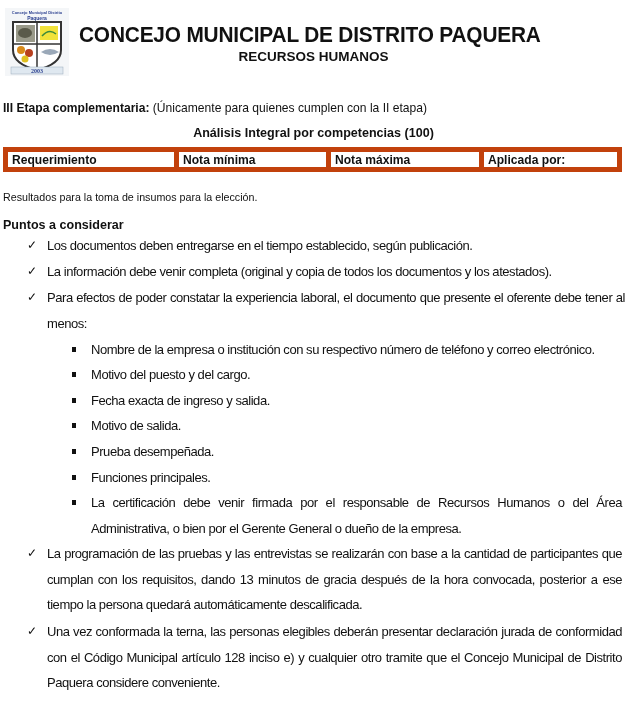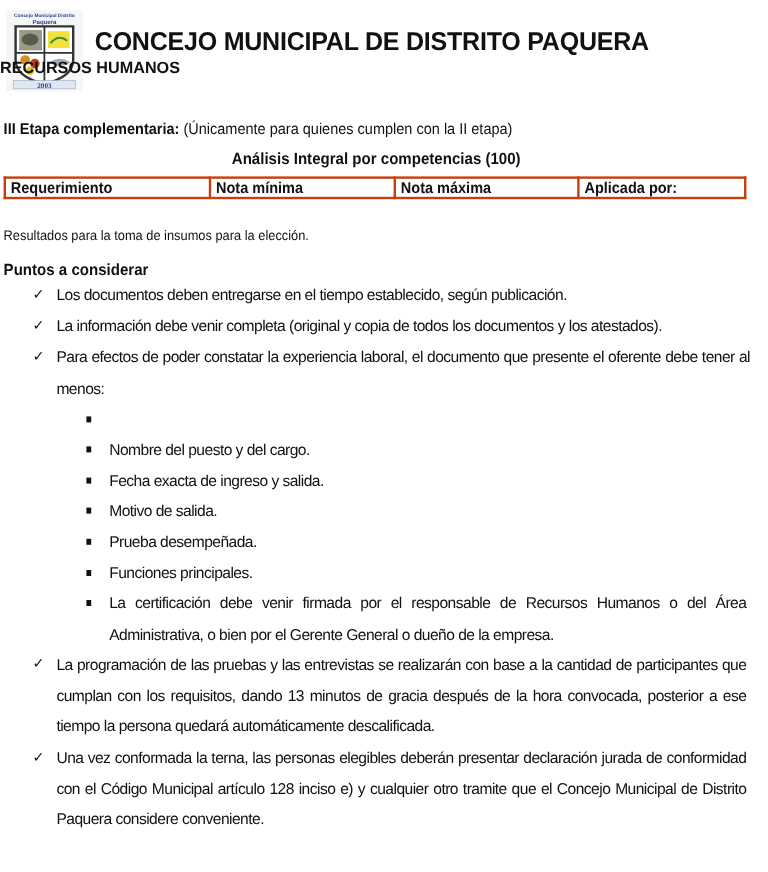--- a/index.html
+++ b/index.html
@@ -9,39 +9,39 @@
   }
   .logo {
     position: absolute; left: 5px; top: 8px; width: 64px; height: 68px;
   }
   .org-title {
     position: absolute; left: 79px; top: 23px; width: 500px;
     font-weight: bold; font-size: 21.5px; letter-spacing: -0.2px; transform: scaleX(0.97); transform-origin: left;
     white-space: nowrap;
   }
   .dept-title {
-    position: absolute; left: 0; width: 627px; top: 49px; 
+    position: absolute; left: 0; width: 627px; top: 49px; text-align: center;
     font-weight: bold; font-size: 13.5px; padding-left: 0px; white-space: nowrap;
   }
   .dept-title span { position: relative; left: 0px; }
   .stage {
     position: absolute; left: 3px; top: 100px; font-size: 13px; white-space: nowrap;
     transform: scaleX(0.93); transform-origin: left;
   }
   .stage b { font-weight: bold; }
   .analysis {
     position: absolute; left: 0; width: 627px; top: 125px; text-align: center;
     font-weight: bold; font-size: 13.5px; transform: scaleX(0.93);
   }
   table.req {
     position: absolute; left: 3px; top: 147px; width: 619px;
     border-collapse: collapse; font-size: 13px;
   }
   table.req td, table.req th {
-    border: 2px solid #c2410c; padding: 0 4px; height: 15px; line-height: 15px;
+    border: 5px solid #c2410c; padding: 0 4px; height: 15px; line-height: 15px;
     text-align: left; white-space: nowrap;
   }
   table.req th { font-weight: bold; }
   .cell-inner { display: inline-block; transform: scaleX(0.93); transform-origin: left; }
   .results-note {
     position: absolute; left: 3px; top: 191px; font-size: 11.5px; white-space: nowrap;
     transform: scaleX(0.93); transform-origin: left;
   }
   .consider-heading {
     position: absolute; left: 3px; top: 217px; font-weight: bold; font-size: 13.5px;
@@ -124,24 +124,25 @@
   <span class="check">✓</span>
   <span class="txt">La información debe venir completa (original y copia de todos los documentos y los atestados).</span>
 </div>
 <div class="point cond" style="top:285px; width:578px;">
   <span class="check">✓</span>
   <span class="txt justify-last">Para efectos de poder constatar la experiencia laboral, el documento que presente el oferente debe tener al menos:</span>
 </div>
 
 <div class="sub cond" style="top:337px;">
   <span class="square"></span>
+  <span>Nombre de la empresa o institución con su respectivo número de teléfono y correo electrónico.</span>
 </div>
 <div class="sub cond" style="top:362px;">
   <span class="square"></span>
-  <span>Nombre del puesto y del cargo.</span>
+  <span>Motivo del puesto y del cargo.</span>
 </div>
 <div class="sub cond" style="top:388px;">
   <span class="square"></span>
   <span>Fecha exacta de ingreso y salida.</span>
 </div>
 <div class="sub cond" style="top:413px;">
   <span class="square"></span>
   <span>Motivo de salida.</span>
 </div>
 <div class="sub cond" style="top:439px;">

